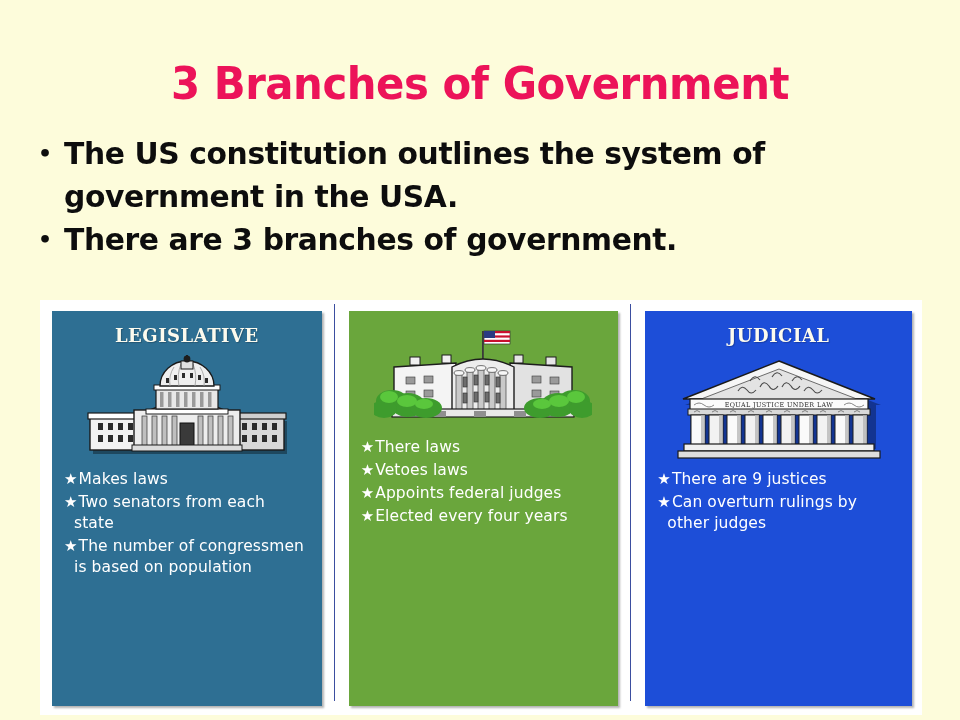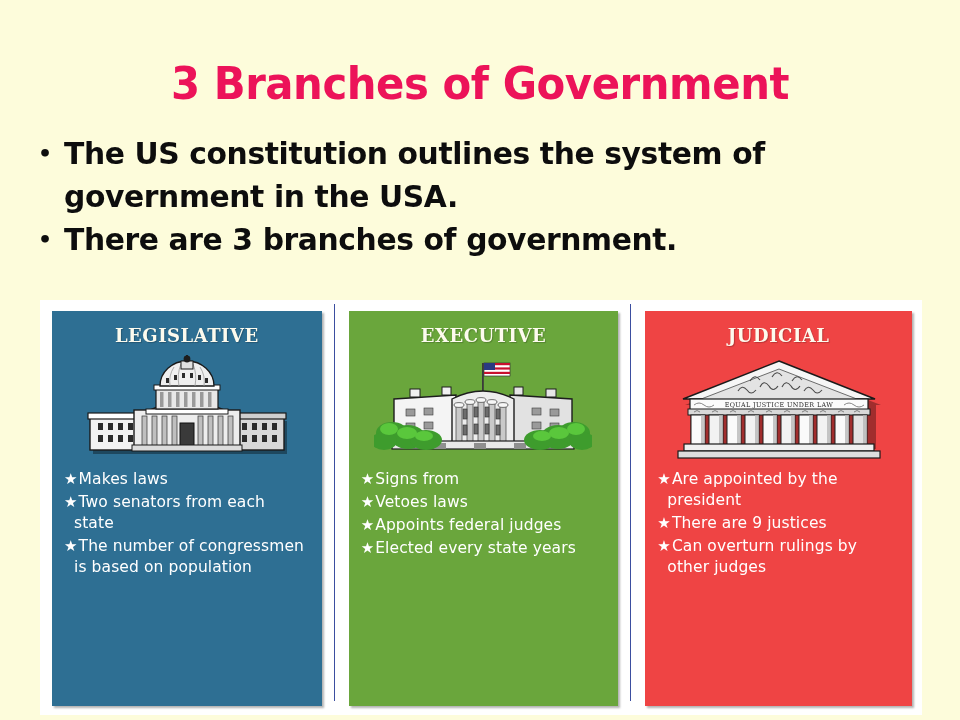--- a/index.html
+++ b/index.html
@@ -103,21 +103,21 @@
     box-sizing: border-box;
     position: relative;
     overflow: hidden;
     box-shadow: 2px 2px 2px rgba(0,0,0,0.30);
     display: flex;
     flex-direction: column;
     padding: 6px 0 4px 0;
   }
   .card.legislative { background: #2e6f93; }
   .card.executive   { background: #6aa63c; }
-  .card.judicial    { background: #ef4444; }
+  .card.judicial    { background: #1d4ed8; }
 
   .card-title {
     text-align: center;
     font-family: "DejaVu Serif", serif;
     font-weight: bold;
     color: #fdfbee;
     font-size: 25px;
     line-height: 30px;
     letter-spacing: 0.5px;
     font-variant: small-caps;
@@ -266,21 +266,20 @@
         <div class="point"><span class="star">★</span><span>Two senators from each state</span></div>
         <div class="point"><span class="star">★</span><span>The number of congressmen is based on population</span></div>
       </div>
     </div>
   </div>
 
   <div class="divider"></div>
 
   <div class="card-frame f2">
     <div class="card executive">
-      <div class="card-title">Executive</div>
       <div class="card-art">
         <svg width="218" height="104" viewBox="0 0 218 104">
 
           <rect x="108" y="8" width="1.8" height="32" fill="#3a3a3a"></rect>
           <rect x="110" y="8" width="26" height="13" fill="#ffffff" stroke="#333" stroke-width="0.7"></rect>
           <g>
             <rect x="110" y="8" width="26" height="2.2" fill="#c8102e"></rect>
             <rect x="110" y="12.4" width="26" height="2.2" fill="#c8102e"></rect>
             <rect x="110" y="16.8" width="26" height="2.2" fill="#c8102e"></rect>
             <rect x="110" y="8" width="11" height="7" fill="#2a3a82"></rect>
@@ -361,24 +360,24 @@
             <ellipse cx="208" cy="86" rx="13" ry="9"></ellipse>
           </g>
           <g fill="#5fcf3f" opacity="0.85">
             <ellipse cx="168" cy="81" rx="9" ry="5"></ellipse>
             <ellipse cx="185" cy="78" rx="10" ry="6"></ellipse>
             <ellipse cx="202" cy="74" rx="9" ry="6"></ellipse>
           </g>
         </svg>
       </div>
       <div class="card-points">
-        <div class="point"><span class="star">★</span><span>Signs from</span></div>
+        <div class="point"><span class="star">★</span><span>There laws</span></div>
         <div class="point"><span class="star">★</span><span>Vetoes laws</span></div>
         <div class="point"><span class="star">★</span><span>Appoints federal judges</span></div>
-        <div class="point"><span class="star">★</span><span>Elected every state years</span></div>
+        <div class="point"><span class="star">★</span><span>Elected every four years</span></div>
       </div>
     </div>
   </div>
 
   <div class="divider"></div>
 
   <div class="card-frame f3">
     <div class="card judicial">
       <div class="card-title">Judicial</div>
       <div class="card-art">
@@ -447,20 +446,19 @@
               <rect x="155" y="58" width="4" height="30"></rect>
             <rect x="173" y="58" width="4" height="30"></rect>
               <rect x="191" y="58" width="4" height="30"></rect>
           </g>
 
           <rect x="12" y="87" width="190" height="7" fill="#f0f0f0" stroke="#1a1a1a" stroke-width="1.2"></rect>
           <rect x="6" y="94" width="202" height="7" fill="#dddddd" stroke="#1a1a1a" stroke-width="1.2"></rect>
         </svg>
       </div>
       <div class="card-points">
-        <div class="point"><span class="star">★</span><span>Are appointed by the president</span></div>
         <div class="point"><span class="star">★</span><span>There are 9 justices</span></div>
         <div class="point"><span class="star">★</span><span>Can overturn rulings by other judges</span></div>
       </div>
     </div>
   </div>
 
 </div>
 
 </body></html>

